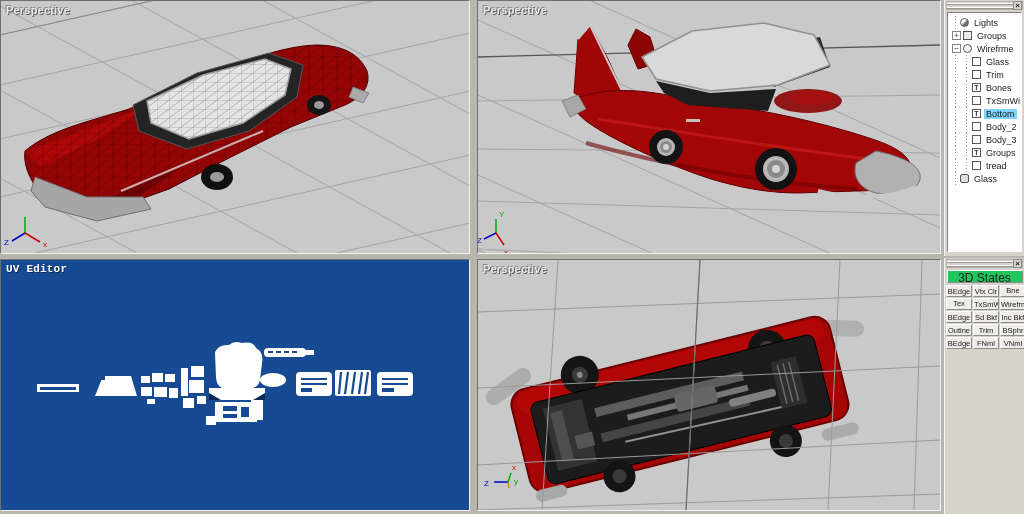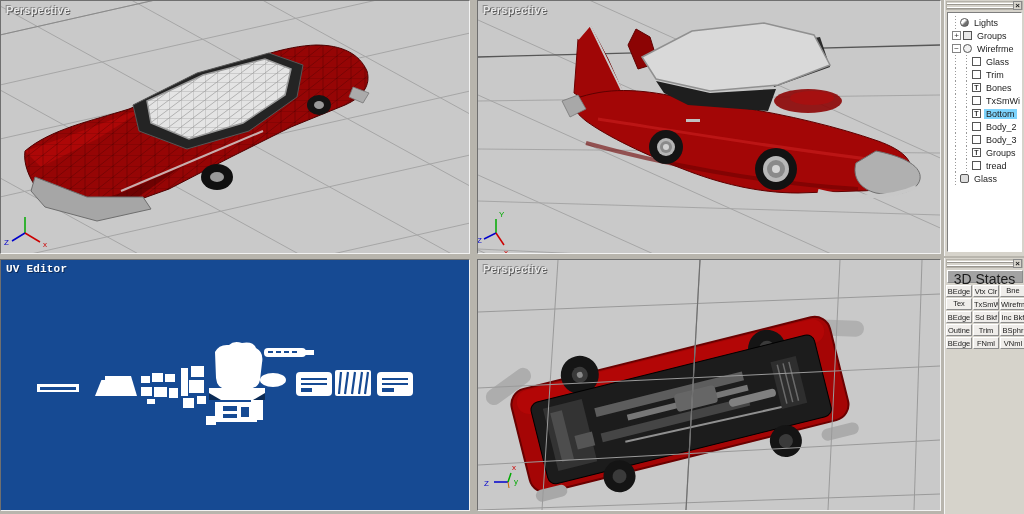--- a/index.html
+++ b/index.html
@@ -49,22 +49,22 @@
   .icon-light { border-radius:50%; background:linear-gradient(135deg,#fff 40%,#6f6f6f 60%); border:1px solid #555; }
   .icon-group { border:1px solid #555; background:#e9e9e9; }
   .icon-material { border:1px solid #555; border-radius:50%; background:#f2f2f2; }
   .icon-bones { border:1px solid #555; background:#ddd; border-radius:2px; }
   .icon-swatch { border:1px solid #555; background:#fff; font-size:7px; line-height:8px;
     text-align:center; color:#333; font-weight:bold; }
   .tlabel { padding:0 2px; }
   .trow.selected .tlabel { background:#7dd3fc; }
 
   .states-title { display:block; width:76px; margin:2px auto 1px auto; height:13px;
-    font-size:14px; font-family:"Liberation Sans",sans-serif; color:#1b1b1b;
-    background:#a3a3a3; border:1px solid; border-color:#ffffff #8c8c8c #8c8c8c #ffffff; cursor:pointer; }
+    font-size:12px; font-family:"Liberation Sans",sans-serif; color:#1b1b1b;
+    background:#22c55e; border:1px solid; border-color:#ffffff #8c8c8c #8c8c8c #ffffff; cursor:pointer; }
   .btn-grid { display:grid; grid-template-columns:26px 26px 26px; gap:1px; padding:1px 0 0 1px; }
   .btn-grid button { height:12px; font-size:7.5px; font-family:"Liberation Sans",sans-serif;
     color:#1b1b1b; background:#efedea; border:1px solid;
     border-color:#ffffff #8c8c8c #8c8c8c #ffffff; padding:0; cursor:pointer; overflow:hidden; }
 
   .bottom-strip { position:absolute; left:0; top:511px; width:944px; height:3px; background:#b8b5ad; }
 </style>
 </head>
 <body>
 

